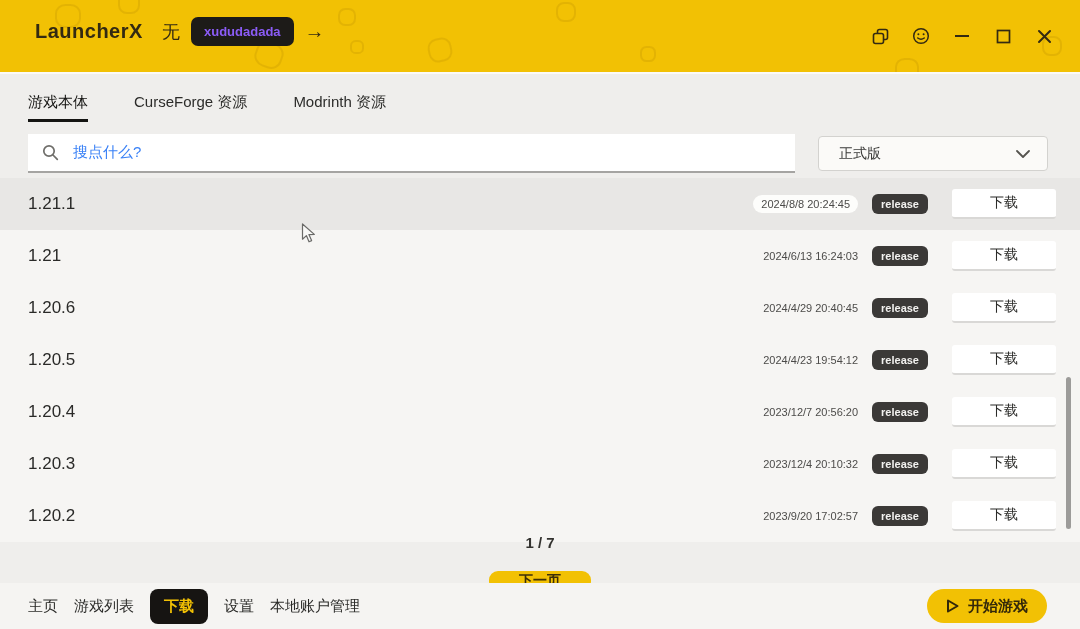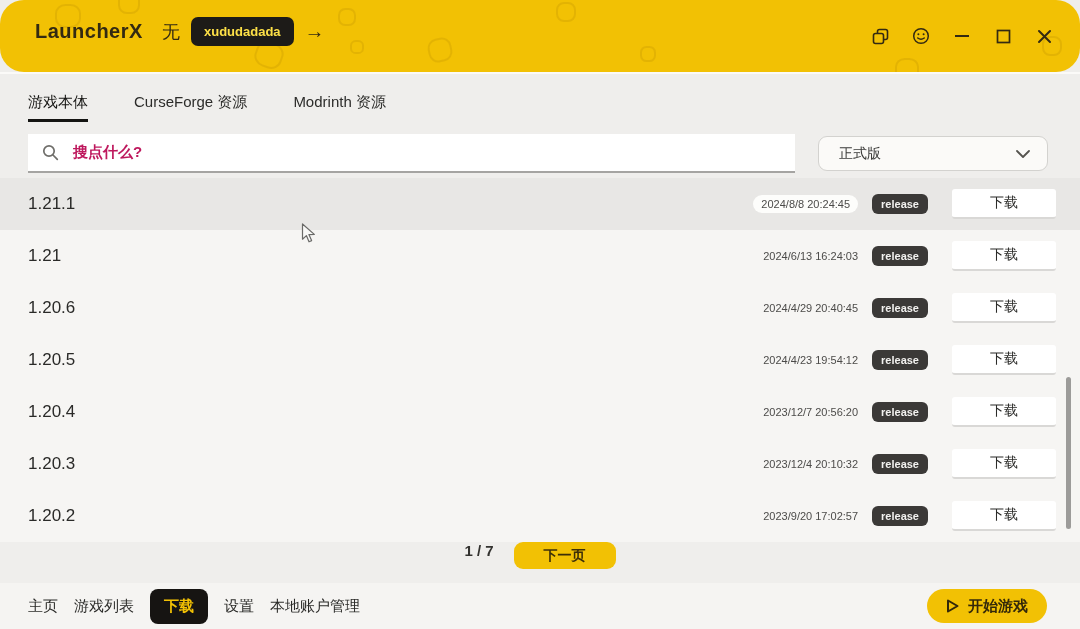--- a/index.html
+++ b/index.html
@@ -1,59 +1,59 @@
 <!DOCTYPE html>
 <html style="--accent: #f2c104; --header-bg: #f2c104; --titlebar-text: #332a12; --account-pill-bg: #1d1b18; --badge-bg: #3b3937; --nav-active-bg: #161412; --nav-active-text: #f2c104; --content-bg: #efeeec; --list-bg: #f6f5f3; --row-hover-bg: #e8e7e5;"><head>
 <meta charset="utf-8">
 <style>
   html,body{margin:0;padding:0;background:#d8d8d6;}
   *{box-sizing:border-box;font-family:"Liberation Sans","DejaVu Sans",sans-serif;}
   .stage{position:relative;width:1080px;height:629px;overflow:hidden;background:var(--content-bg,#efeeec);}
 
   
-  .titlebar{position:absolute;left:0;top:0;right:0;height:72px;background:var(--header-bg,#f2c104);z-index:5;border-radius:24px;}
+  .titlebar{position:absolute;left:0;top:0;right:0;height:72px;background:var(--header-bg,#f2c104);z-index:5;}
   .bubbles{position:absolute;inset:0;overflow:hidden;pointer-events:none;}
   .bubble{position:absolute;border:2px solid rgba(140,100,0,.14);border-radius:40%;}
   .brand{position:absolute;left:35px;top:20px;font-size:20px;font-weight:bold;color:var(--titlebar-text,#332a12);letter-spacing:.5px;}
   .account{position:absolute;left:162px;top:17px;display:flex;align-items:center;gap:11px;color:var(--titlebar-text,#332a12);}
   .account-prefix{font-size:18px;}
-  .account-pill{background:var(--account-pill-bg,#1d1b18);color:#fde047;font-weight:bold;font-size:13px;padding:7px 13px;border-radius:7px;}
+  .account-pill{background:var(--account-pill-bg,#1d1b18);color:#8b5cf6;font-weight:bold;font-size:13px;padding:7px 13px;border-radius:7px;}
   .account-arrow{font-size:20px;font-weight:bold;cursor:pointer;}
   .controls{position:absolute;right:26px;top:0;height:72px;display:flex;align-items:center;gap:21px;}
   .ctl{width:20px;height:20px;display:flex;align-items:center;justify-content:center;cursor:pointer;}
   .ctl svg{display:block;}
 
   
   .tabbar{position:absolute;left:0;top:72px;right:0;height:58px;background:var(--content-bg,#efeeec);border-top:2px solid #fbfaf8;display:flex;align-items:center;padding-left:28px;gap:46px;}
   .tab{position:relative;font-size:15px;color:#2c2c2a;cursor:pointer;padding:4px 0;}
   .tab.active{font-weight:normal;color:#141412;}
   .tab.active::after{content:"";position:absolute;left:0;right:0;bottom:-6px;height:3px;background:#141412;}
 
   
   .search-row{position:absolute;left:0;top:130px;right:0;height:48px;background:var(--content-bg,#efeeec);}
   .searchbox{position:absolute;left:28px;top:4px;width:767px;height:39px;background:#fff;border-bottom:2px solid #a5a4a2;display:flex;align-items:center;padding-left:14px;gap:14px;cursor:text;}
-  .searchbox .ph{font-size:15px;color:#be185d;font-weight:bold;}
-  .dropdown{position:absolute;left:818px;top:6px;width:230px;height:35px;background:#fbfaf8;border:1px solid #d3d2cf;border-radius:9px;display:flex;align-items:center;padding:0 16px 0 20px;cursor:pointer;}
+  .searchbox .ph{font-size:15px;color:#3b82f6;}
+  .dropdown{position:absolute;left:818px;top:6px;width:230px;height:35px;background:#fbfaf8;border:1px solid #d3d2cf;border-radius:4px;display:flex;align-items:center;padding:0 16px 0 20px;cursor:pointer;}
   .dropdown .sel{font-size:14px;color:#3a3a38;flex:1;}
 
   
   .list{position:absolute;left:0;top:178px;right:0;height:364px;background:var(--list-bg,#f6f5f3);}
   .row{height:52px;display:flex;align-items:center;padding:0 24px 0 28px;cursor:pointer;}
   .row.hovered{background:var(--row-hover-bg,#e8e7e5);}
   .ver{font-size:17px;color:#2a2a28;width:220px;}
   .spacer{flex:1;}
   .date{font-size:11px;color:#4c4b49;margin-right:14px;white-space:nowrap;}
   .row.hovered .date{background:#fdfdfb;padding:3px 8px;border-radius:9px;}
   .badge{background:var(--badge-bg,#3b3937);color:#f2f1ef;font-size:11px;font-weight:bold;padding:4px 9px;border-radius:6px;margin-right:24px;}
   .dl{width:104px;height:30px;background:#fff;border:none;border-bottom:2px solid #d9d8d6;border-radius:3px;font-size:14px;color:#2b2b29;cursor:pointer;}
 
   .scroll-thumb{position:absolute;right:9px;top:377px;width:5px;height:152px;background:#9c9b99;border-radius:3px;cursor:pointer;}
 
   
-  .pagination{position:absolute;left:0;top:542px;right:0;height:41px;background:var(--content-bg,#efeeec);display:flex;align-items:flex-start;justify-content:center;gap:20px;}
+  .pagination{position:absolute;left:0;top:542px;right:0;height:41px;background:var(--content-bg,#efeeec);display:flex;align-items:center;justify-content:center;gap:20px;flex-direction:column;}
   .page-ind{font-size:15px;font-weight:bold;color:#33322f;}
   .next-btn{width:102px;height:27px;background:var(--accent,#f2c104);border:none;border-radius:9px;font-size:14px;font-weight:bold;color:#3d2f08;cursor:pointer;}
 
   
   .bottomnav{position:absolute;left:0;top:583px;right:0;bottom:0;background:#f5f4f2;display:flex;align-items:center;padding-left:28px;gap:16px;}
   .nav-item{font-size:15px;color:#2b2b29;cursor:pointer;}
   .nav-item.active{background:var(--nav-active-bg,#161412);color:var(--nav-active-text,#f2c104);padding:8px 14px;border-radius:8px;font-weight:bold;}
   .start-btn{position:absolute;right:33px;top:50%;transform:translateY(-50%);height:34px;border:none;border-radius:17px;background:var(--accent,#f2c104);display:flex;align-items:center;gap:9px;padding:0 19px;font-weight:bold;font-size:15px;color:#33280a;cursor:pointer;}
 
   .cursor{position:absolute;left:301px;top:223px;z-index:20;pointer-events:none;}

